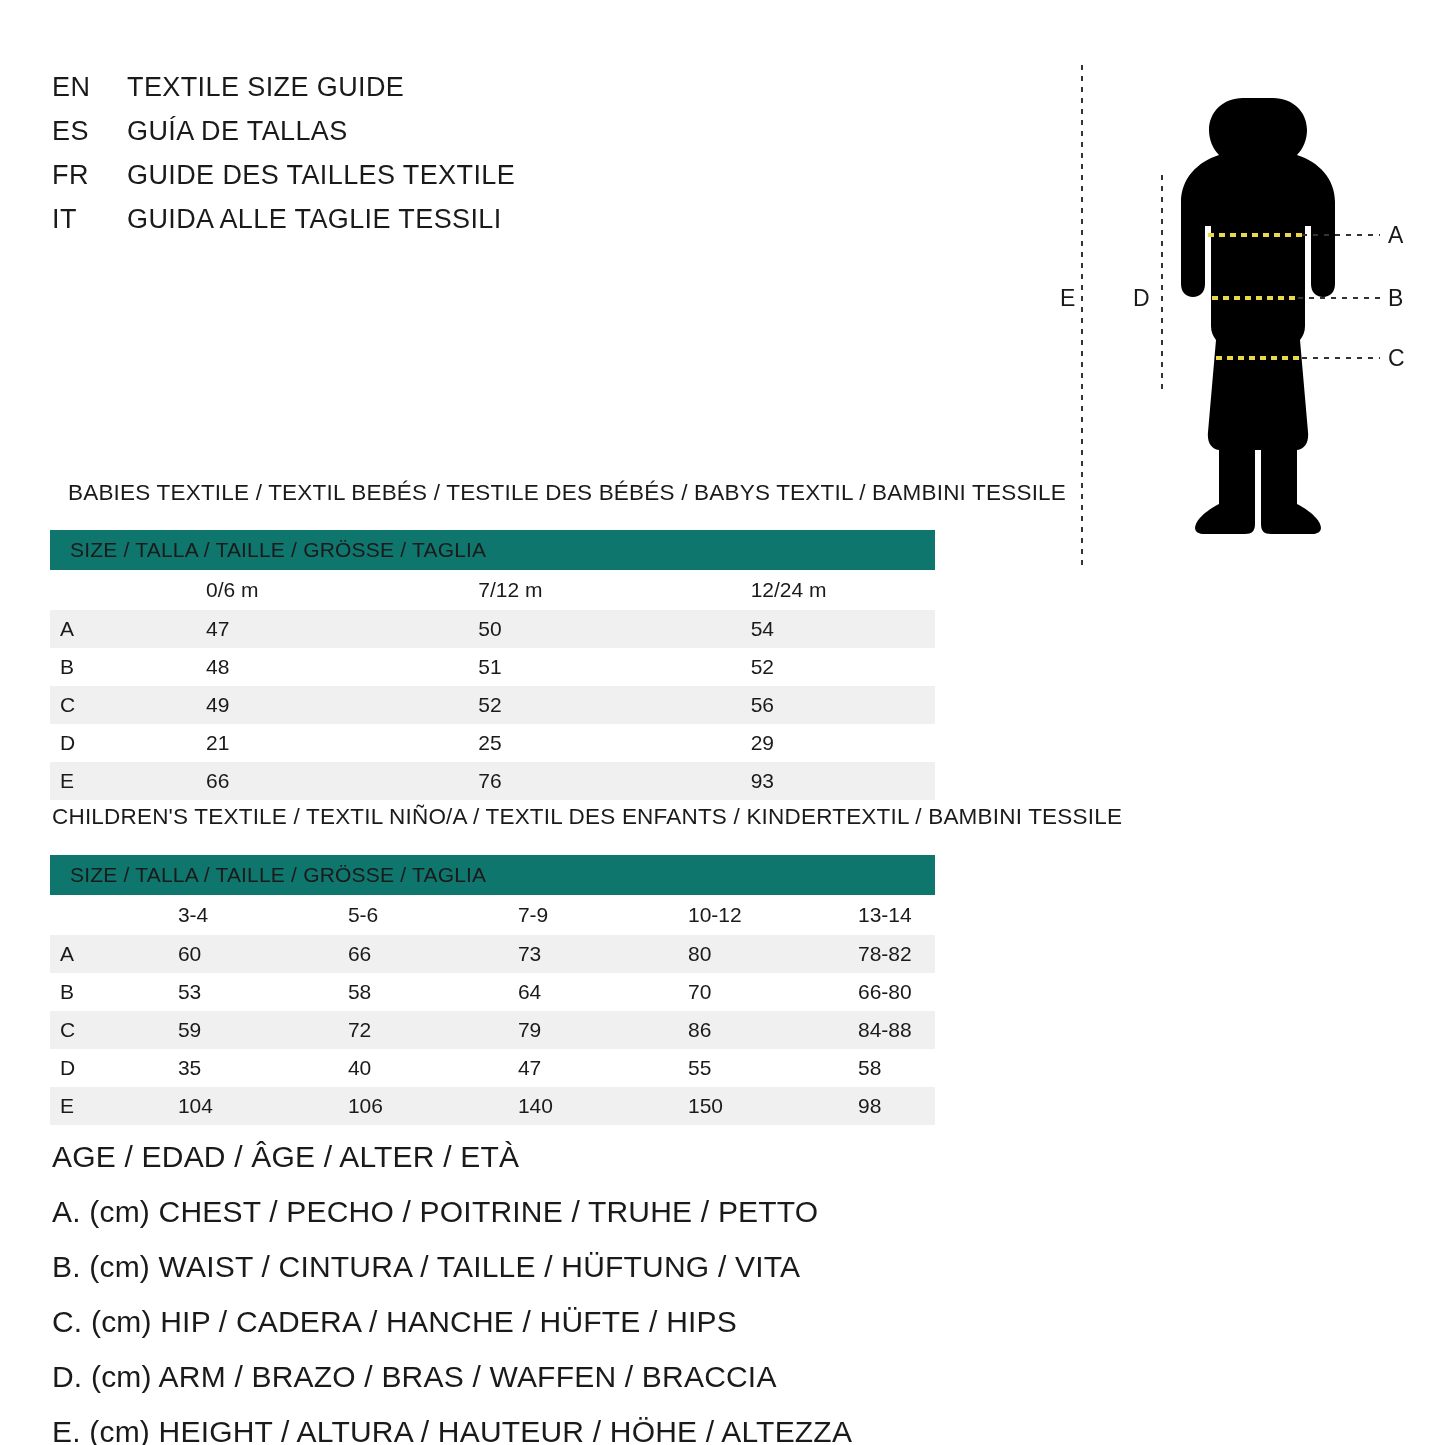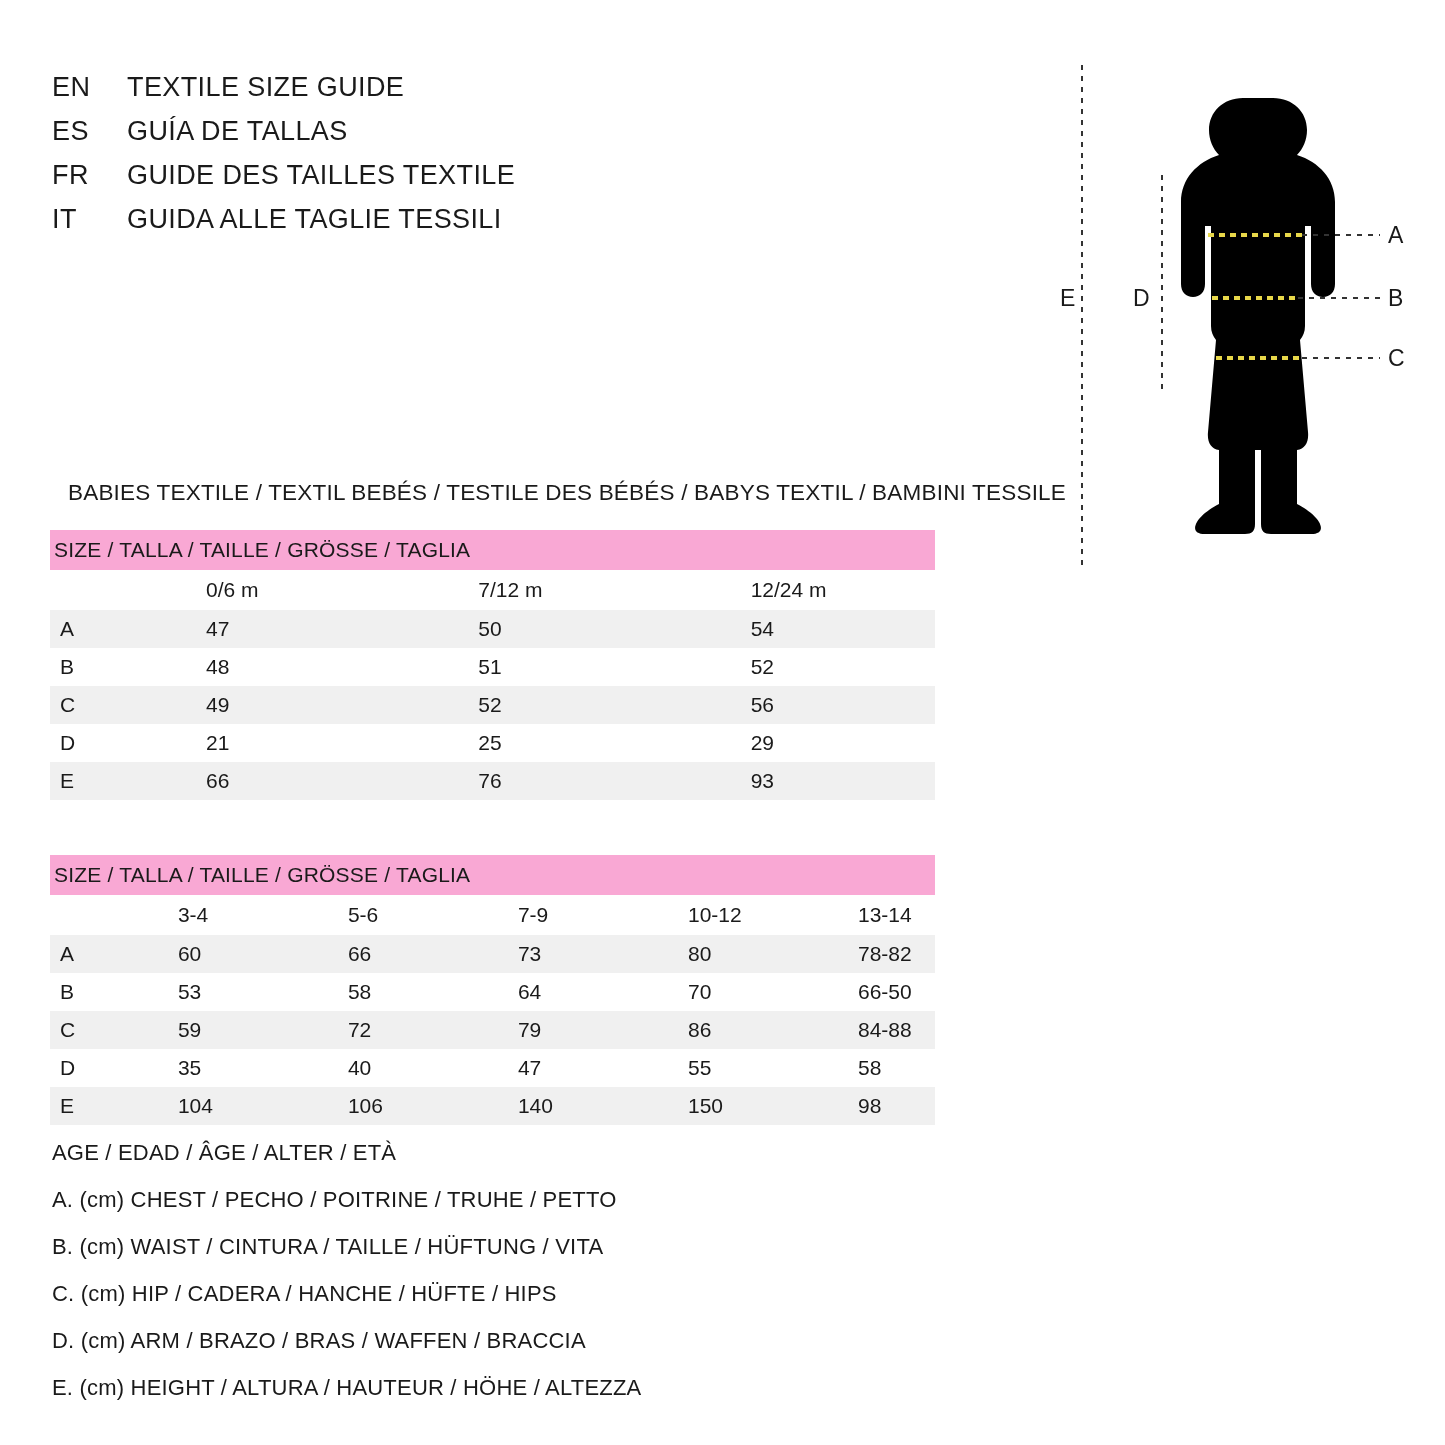--- a/index.html
+++ b/index.html
@@ -72,23 +72,23 @@
   .size-table {
     position: absolute;
     border-collapse: collapse;
     font-size: 21px;
     color: #1a1a1a;
   }
   #babies-table { left: 50px; top: 530px; width: 885px; }
   #children-table { left: 50px; top: 855px; width: 885px; }
 
   .size-table .hdr-bar td {
-    background: #f9a8d4;
+    background: #0f766e;
     font-size: 21px;
-    padding: 6px 0 7px 4px;
+    padding: 6px 0 7px 20px;
     letter-spacing: 0.2px;
   }
   .size-table .col-row td {
     background: #ffffff;
     padding: 6px 0 7px 0;
     font-size: 21px;
   }
   .size-table tbody tr td {
     padding: 5px 0 6px 0;
     height: 27px;
@@ -118,21 +118,21 @@
   #children-table td.c4 { width: 165px; padding-left: 90px; }
 
   
   .legend {
     position: absolute;
     left: 52px;
     top: 1140px;
     width: 900px;
   }
   .legend-line {
-    font-size: 22px;
+    font-size: 30px;
     letter-spacing: 0.2px;
     color: #1a1a1a;
     margin-bottom: 21px;
     white-space: nowrap;
   }
 </style>
 </head>
 <body>
 
 <div class="page">
@@ -262,20 +262,21 @@
       </tr>
       <tr class="alt">
         <td class="label-col">E</td>
         <td class="c0 val">66</td>
         <td class="c1 val">76</td>
         <td class="c2 val">93</td>
       </tr>
     </tbody>
   </table>
 
+  <div class="section-heading" id="children-heading">CHILDREN'S TEXTILE / TEXTIL NIÑO/A / TEXTIL DES ENFANTS / KINDERTEXTIL / BAMBINI TESSILE</div>
 
   <table class="size-table" id="children-table">
     <tbody>
       <tr class="hdr-bar">
         <td colspan="6">SIZE / TALLA / TAILLE / GRÖSSE / TAGLIA</td>
       </tr>
       <tr class="col-row">
         <td class="label-col"></td>
         <td class="c0">3-4</td>
         <td class="c1">5-6</td>
@@ -290,21 +291,21 @@
         <td class="c2 val">73</td>
         <td class="c3 val">80</td>
         <td class="c4 val">78-82</td>
       </tr>
       <tr class="plain">
         <td class="label-col">B</td>
         <td class="c0 val">53</td>
         <td class="c1 val">58</td>
         <td class="c2 val">64</td>
         <td class="c3 val">70</td>
-        <td class="c4 val">66-50</td>
+        <td class="c4 val">66-80</td>
       </tr>
       <tr class="alt">
         <td class="label-col">C</td>
         <td class="c0 val">59</td>
         <td class="c1 val">72</td>
         <td class="c2 val">79</td>
         <td class="c3 val">86</td>
         <td class="c4 val">84-88</td>
       </tr>
       <tr class="plain">

